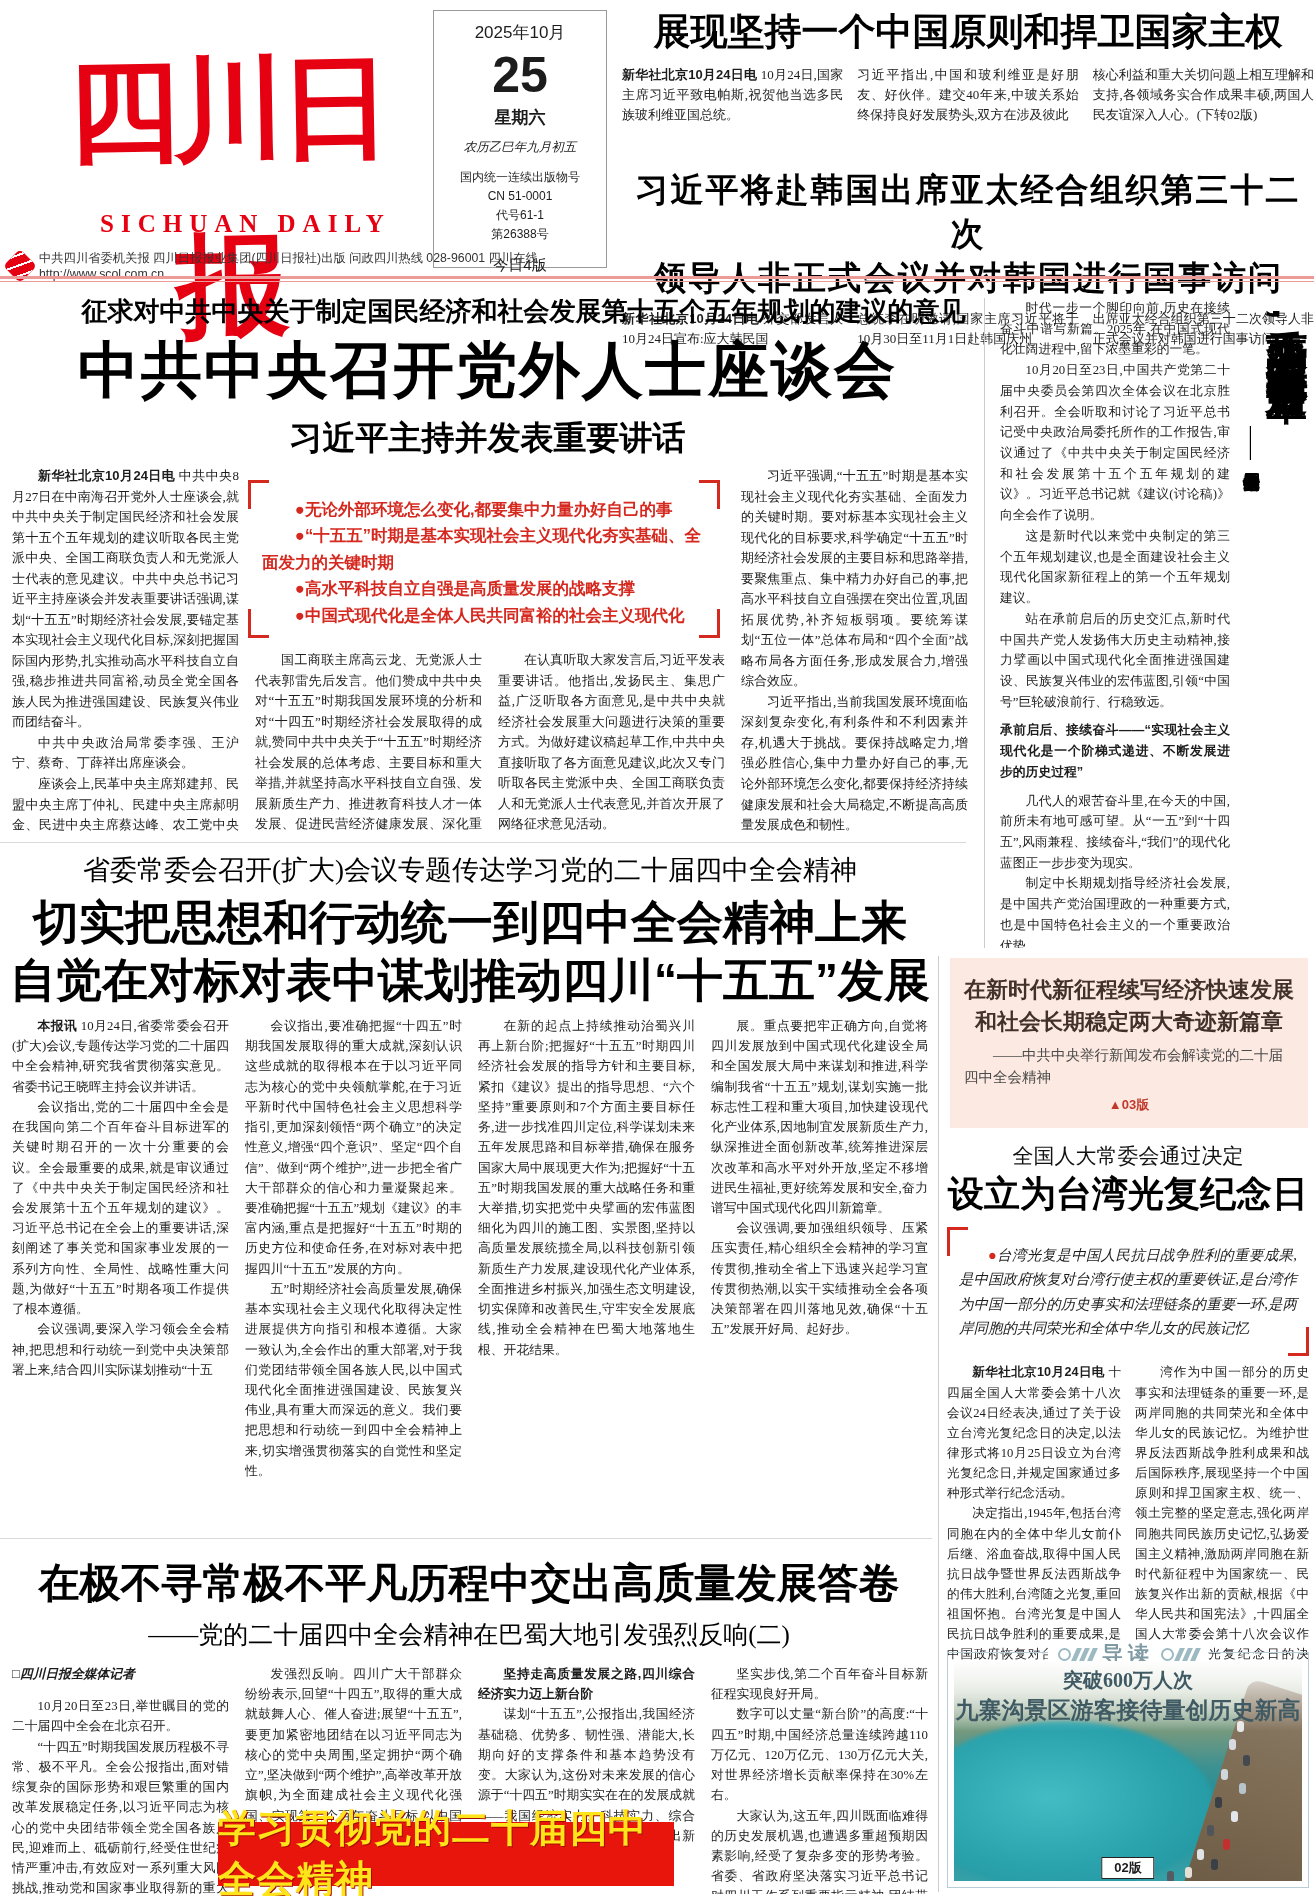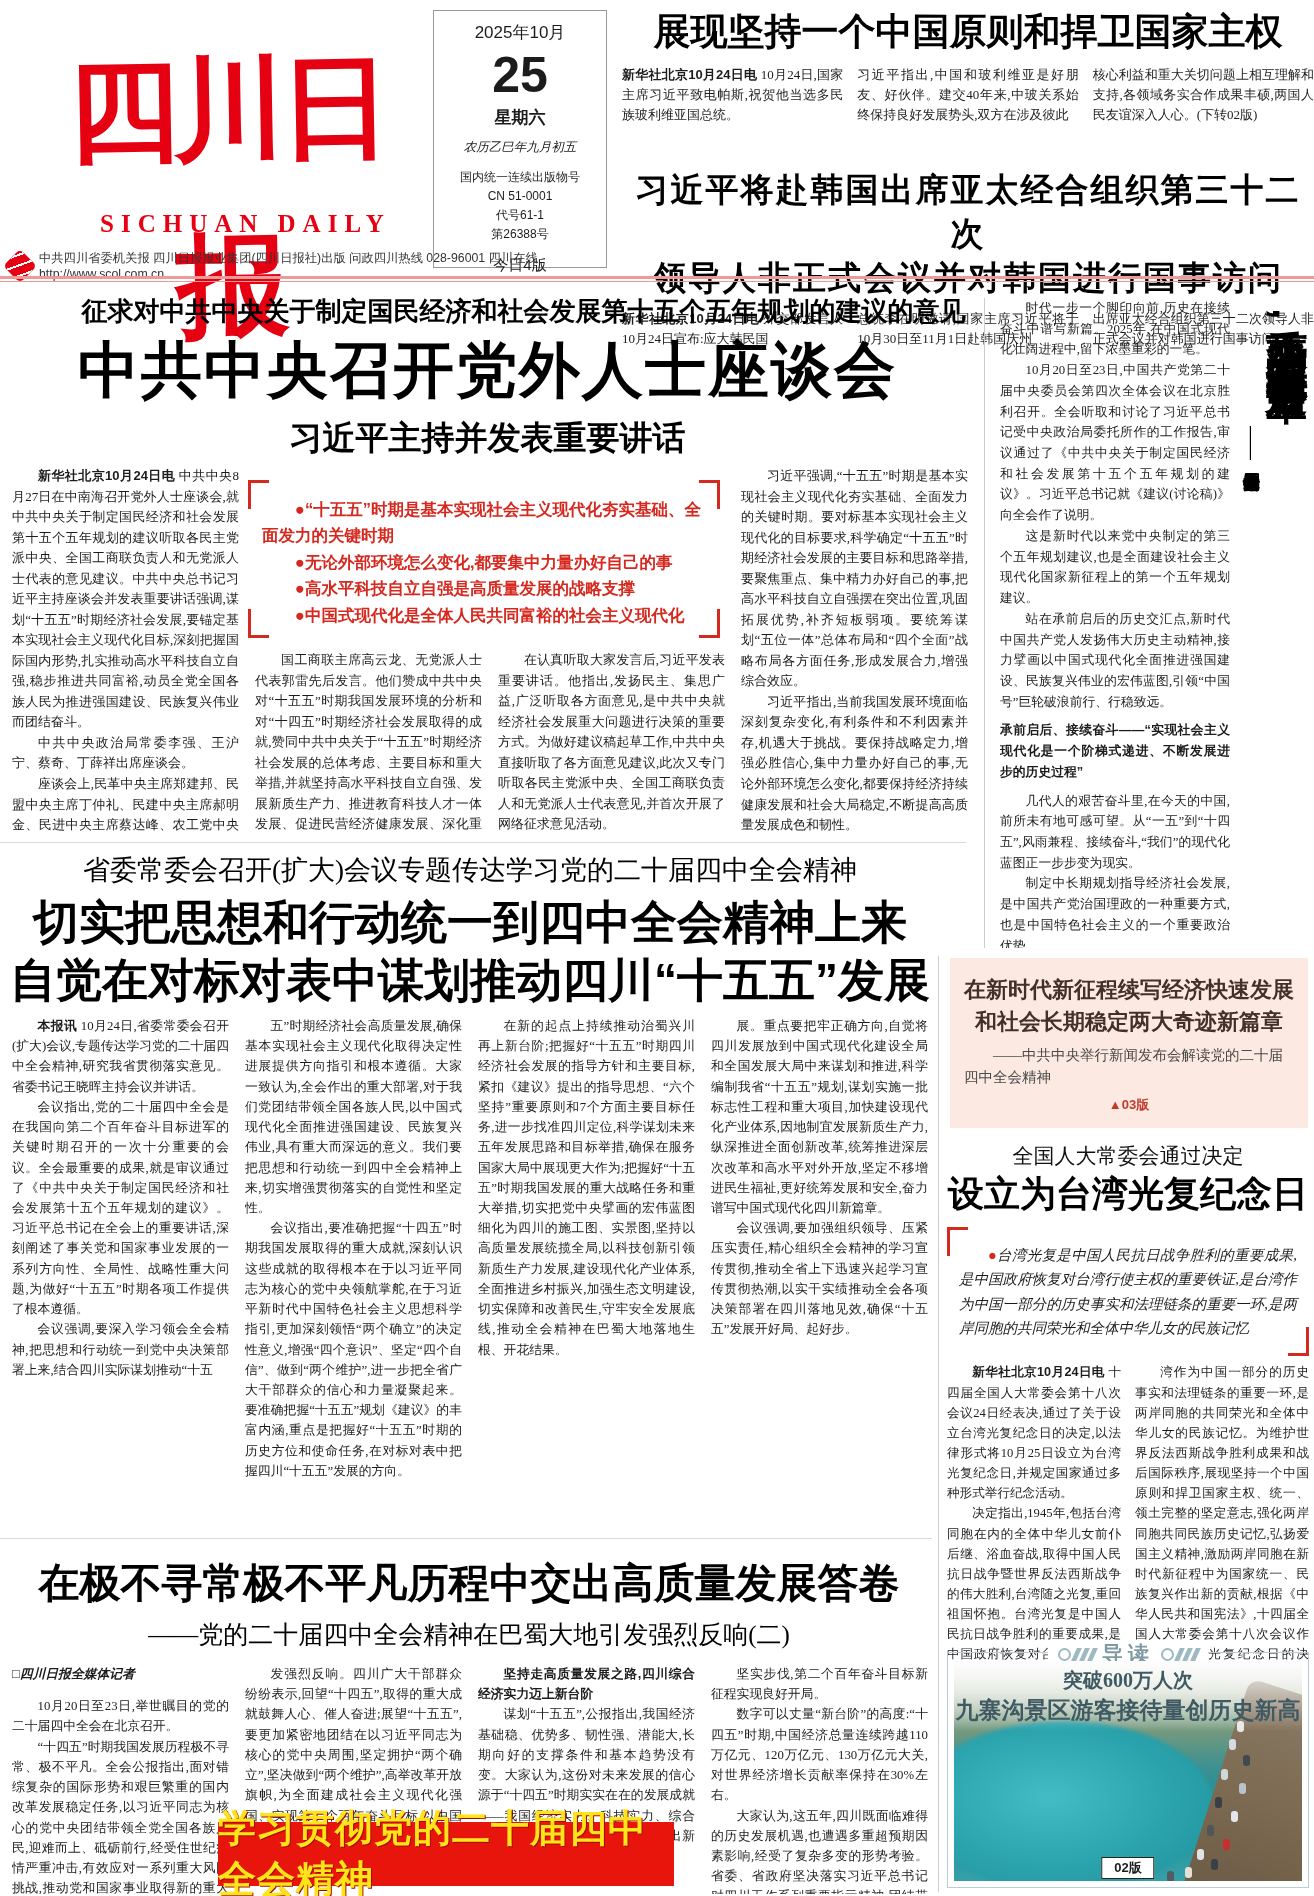--- a/index.html
+++ b/index.html
@@ -199,22 +199,22 @@
   <div class="abs kicker">征求对中共中央关于制定国民经济和社会发展第十五个五年规划的建议的意见</div>
   <div class="abs mainsub">习近平主持并发表重要讲话</div>
   <div class="abs mainhead">中共中央召开党外人士座谈会</div>
 
   <div class="abs redbox">
     <span class="corner c-tl"></span>
     <span class="corner c-tr"></span>
     <span class="corner c-bl"></span>
     <span class="corner c-br"></span>
     <div>
+        <p>●无论外部环境怎么变化,都要集中力量办好自己的事</p>
         <p>●“十五五”时期是基本实现社会主义现代化夯实基础、全面发力的关键时期</p>
-        <p>●无论外部环境怎么变化,都要集中力量办好自己的事</p>
         <p>●高水平科技自立自强是高质量发展的战略支撑</p>
         <p>●中国式现代化是全体人民共同富裕的社会主义现代化</p>
       </div>
   </div>
 
   <div class="abs cols main-cols">
     <div>
       <p><span class="lead">新华社北京10月24日电</span> <span>中共中央8月27日在中南海召开党外人士座谈会,就中共中央关于制定国民经济和社会发展第十五个五年规划的建议听取各民主党派中央、全国工商联负责人和无党派人士代表的意见建议。中共中央总书记习近平主持座谈会并发表重要讲话强调,谋划“十五五”时期经济社会发展,要锚定基本实现社会主义现代化目标,深刻把握国际国内形势,扎实推动高水平科技自立自强,稳步推进共同富裕,动员全党全国各族人民为推进强国建设、民族复兴伟业而团结奋斗。</span></p>
       <div>
           <p>中共中央政治局常委李强、王沪宁、蔡奇、丁薛祥出席座谈会。</p>
@@ -268,22 +268,22 @@
   <div class="abs cols s2cols">
     <div>
       <p><span class="lead">本报讯</span> <span>10月24日,省委常委会召开(扩大)会议,专题传达学习党的二十届四中全会精神,研究我省贯彻落实意见。省委书记王晓晖主持会议并讲话。</span></p>
       <div>
           <p>会议指出,党的二十届四中全会是在我国向第二个百年奋斗目标进军的关键时期召开的一次十分重要的会议。全会最重要的成果,就是审议通过了《中共中央关于制定国民经济和社会发展第十五个五年规划的建议》。习近平总书记在全会上的重要讲话,深刻阐述了事关党和国家事业发展的一系列方向性、全局性、战略性重大问题,为做好“十五五”时期各项工作提供了根本遵循。</p>
           <p>会议强调,要深入学习领会全会精神,把思想和行动统一到党中央决策部署上来,结合四川实际谋划推动“十五</p>
         </div>
     </div>
     <div>
         <div>
+          <p>会议指出,要准确把握“十四五”时期我国发展取得的重大成就,深刻认识这些成就的取得根本在于以习近平同志为核心的党中央领航掌舵,在于习近平新时代中国特色社会主义思想科学指引,更加深刻领悟“两个确立”的决定性意义,增强“四个意识”、坚定“四个自信”、做到“两个维护”,进一步把全省广大干部群众的信心和力量凝聚起来。要准确把握“十五五”规划《建议》的丰富内涵,重点是把握好“十五五”时期的历史方位和使命任务,在对标对表中把握四川“十五五”发展的方向。</p>
           <p>五”时期经济社会高质量发展,确保基本实现社会主义现代化取得决定性进展提供方向指引和根本遵循。大家一致认为,全会作出的重大部署,对于我们党团结带领全国各族人民,以中国式现代化全面推进强国建设、民族复兴伟业,具有重大而深远的意义。我们要把思想和行动统一到四中全会精神上来,切实增强贯彻落实的自觉性和坚定性。</p>
-          <p>会议指出,要准确把握“十四五”时期我国发展取得的重大成就,深刻认识这些成就的取得根本在于以习近平同志为核心的党中央领航掌舵,在于习近平新时代中国特色社会主义思想科学指引,更加深刻领悟“两个确立”的决定性意义,增强“四个意识”、坚定“四个自信”、做到“两个维护”,进一步把全省广大干部群众的信心和力量凝聚起来。要准确把握“十五五”规划《建议》的丰富内涵,重点是把握好“十五五”时期的历史方位和使命任务,在对标对表中把握四川“十五五”发展的方向。</p>
         </div>
       </div>
     <div>
         <div>
           <p>在新的起点上持续推动治蜀兴川再上新台阶;把握好“十五五”时期四川经济社会发展的指导方针和主要目标,紧扣《建议》提出的指导思想、“六个坚持”重要原则和7个方面主要目标任务,进一步找准四川定位,科学谋划未来五年发展思路和目标举措,确保在服务国家大局中展现更大作为;把握好“十五五”时期我国发展的重大战略任务和重大举措,切实把党中央擘画的宏伟蓝图细化为四川的施工图、实景图,坚持以高质量发展统揽全局,以科技创新引领新质生产力发展,建设现代化产业体系,全面推进乡村振兴,加强生态文明建设,切实保障和改善民生,守牢安全发展底线,推动全会精神在巴蜀大地落地生根、开花结果。</p>
         </div>
       </div>
     <div>
         <div>
           <p>展。重点要把牢正确方向,自觉将四川发展放到中国式现代化建设全局和全国发展大局中来谋划和推进,科学编制我省“十五五”规划,谋划实施一批标志性工程和重大项目,加快建设现代化产业体系,因地制宜发展新质生产力,纵深推进全面创新改革,统筹推进深层次改革和高水平对外开放,坚定不移增进民生福祉,更好统筹发展和安全,奋力谱写中国式现代化四川新篇章。</p>

